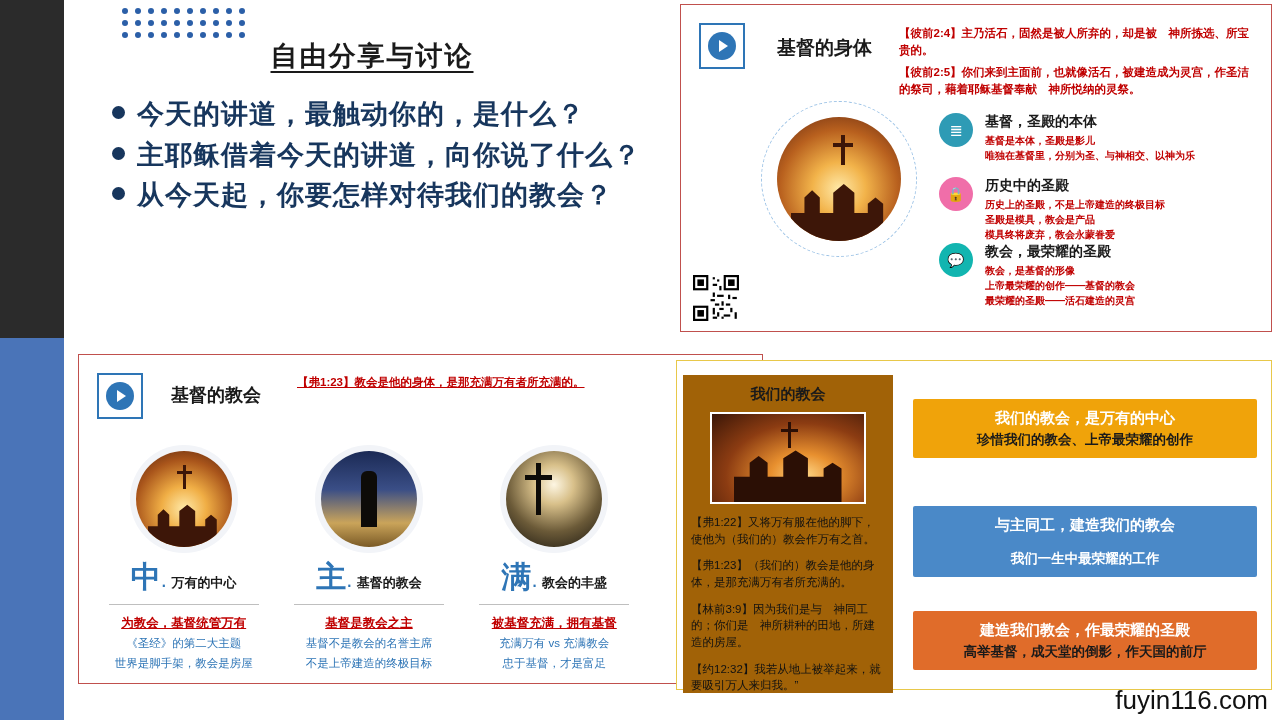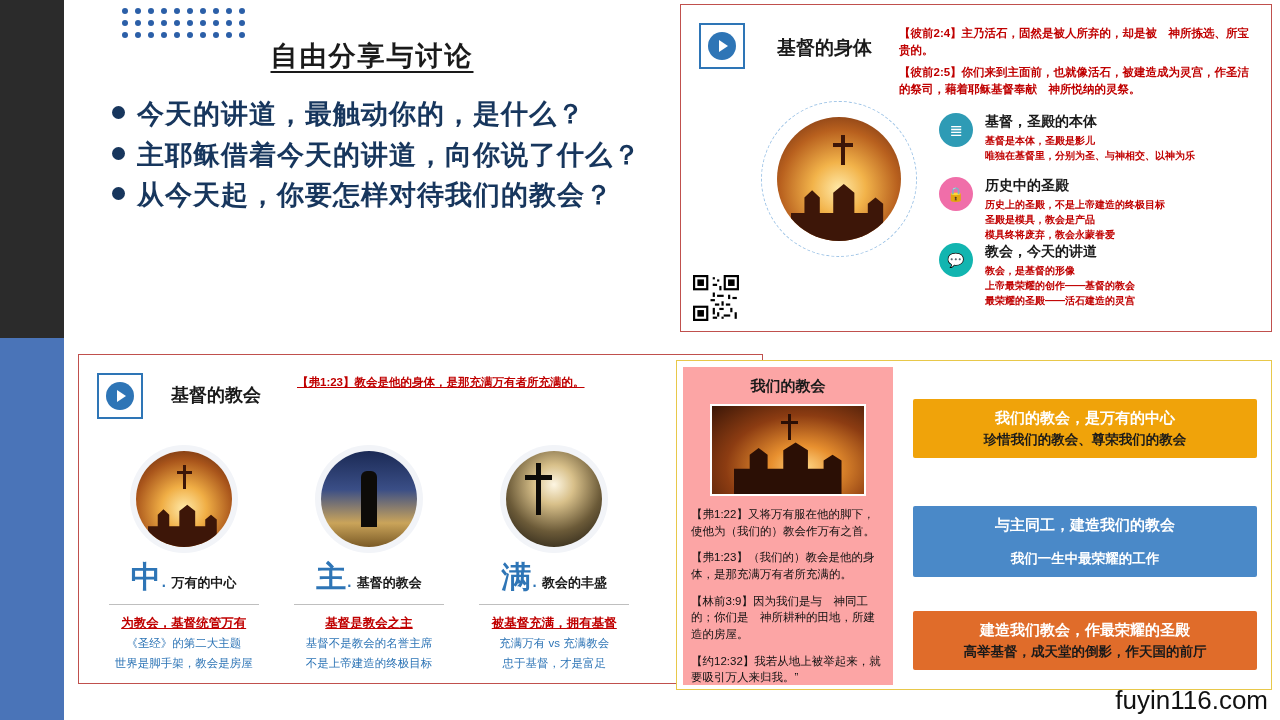--- a/index.html
+++ b/index.html
@@ -85,21 +85,21 @@
   .cross-c:after { content:''; position:absolute; left:-11px; top: 12px; width: 27px; height: 5px; background:#0d0b08; }
 
   .s3-bigchar { font-size: 30px; font-weight: bold; color: #2e75b6; }
   .s3-label { font-size: 13px; font-weight: bold; color: #1a1a1a; }
   .s3-rule { width: 150px; height: 1px; background: #bfbfbf; margin: 6px auto 8px; }
   .s3-red { font-size: 12.5px; font-weight: bold; color: #c00000; text-decoration: underline; line-height: 1.6; }
   .s3-blue { font-size: 11.5px; color: #2e75b6; line-height: 1.75; }
 
   
   .slide4 { left: 676px; top: 360px; width: 596px; height: 330px; border: 1px solid #e8c84a; background:#fff; }
-  .s4-left { position: absolute; left: 6px; top: 6px; width: 210px; height: 318px; background: #fca5a5; }
+  .s4-left { position: absolute; left: 6px; top: 14px; width: 210px; height: 318px; background: #a16207; }
   .s4-left-title { text-align: center; font-size: 15px; font-weight: bold; color: #1a1a1a; padding-top: 10px; }
   .s4-photo { width: 156px; height: 92px; margin: 8px auto 0; border: 2px solid #fff; background: radial-gradient(ellipse at 60% 70%, #ffd98a 0%, #e8902f 25%, #8c3c12 60%, #3a1607 100%); position: relative; overflow: hidden; }
   .s4-photo .church { position:absolute; left: 22px; bottom: 0; width: 112px; height: 56px; background: #2b0f05; clip-path: polygon(0% 100%, 0% 55%, 14% 55%, 14% 30%, 22% 18%, 30% 30%, 30% 55%, 44% 55%, 44% 22%, 55% 8%, 66% 22%, 66% 55%, 80% 55%, 80% 40%, 88% 30%, 96% 40%, 96% 100%); }
   .s4-photo .cross { position:absolute; left: 76px; top: 8px; width: 3px; height: 26px; background: #2b0f05; }
   .s4-photo .cross:after { content:''; position:absolute; left:-7px; top: 7px; width: 17px; height: 3px; background:#2b0f05; }
   .s4-verse { font-size: 11.5px; color: #111; line-height: 1.45; padding: 0 8px; margin-top: 10px; }
 
   .s4-card { position: absolute; left: 236px; width: 344px; border-radius: 2px; padding: 8px 6px; text-align: center; }
   .s4-card .l1 { font-size: 15px; font-weight: bold; color: #fff; line-height: 1.5; }
   .s4-card .l2 { font-size: 13.5px; font-weight: bold; color: #1a1a1a; line-height: 1.5; }
@@ -201,21 +201,21 @@
         <div class="s2-rowtitle">历史中的圣殿</div>
         <div class="s2-rowsub">历史上的圣殿，不是上帝建造的终极目标</div>
         <div class="s2-rowsub">圣殿是模具，教会是产品</div>
         <div class="s2-rowsub">模具终将废弃，教会永蒙眷爱</div>
       </div>
     </div>
 
     <div class="s2-row" style="left:258px; top:238px;">
       <div class="s2-icon" style="background:#12b5b0; font-size:14px;">💬</div>
       <div class="s2-rowtexts">
-        <div class="s2-rowtitle">教会，今天的讲道</div>
+        <div class="s2-rowtitle">教会，最荣耀的圣殿</div>
         <div class="s2-rowsub">教会，是基督的形像</div>
         <div class="s2-rowsub">上帝最荣耀的创作——基督的教会</div>
         <div class="s2-rowsub">最荣耀的圣殿——活石建造的灵宫</div>
       </div>
     </div>
 
     <svg class="qr" viewBox="0 0 21 21">
       <rect width="21" height="21" fill="#fff"></rect>
       <g fill="#000">
         <rect x="0" y="0" width="7" height="7"></rect>
@@ -316,21 +316,21 @@
           <div class="cross"></div>
         </div>
       <div class="s4-verse">【弗1:22】又将万有服在他的脚下，使他为（我们的）教会作万有之首。</div>
       <div class="s4-verse">【弗1:23】（我们的）教会是他的身体，是那充满万有者所充满的。</div>
       <div class="s4-verse">【林前3:9】因为我们是与　神同工的；你们是　神所耕种的田地，所建造的房屋。</div>
       <div class="s4-verse">【约12:32】我若从地上被举起来，就要吸引万人来归我。”</div>
     </div>
 
     <div class="s4-card card-y">
       <div class="l1">我们的教会，是万有的中心</div>
-      <div class="l2">珍惜我们的教会、尊荣我们的教会</div>
+      <div class="l2">珍惜我们的教会、上帝最荣耀的创作</div>
     </div>
     <div class="s4-card card-b">
       <div class="l1">与主同工，建造我们的教会</div>
       <div class="l2">我们一生中最荣耀的工作</div>
     </div>
     <div class="s4-card card-o">
       <div class="l1">建造我们教会，作最荣耀的圣殿</div>
       <div class="l2">高举基督，成天堂的倒影，作天国的前厅</div>
     </div>
   </div>

